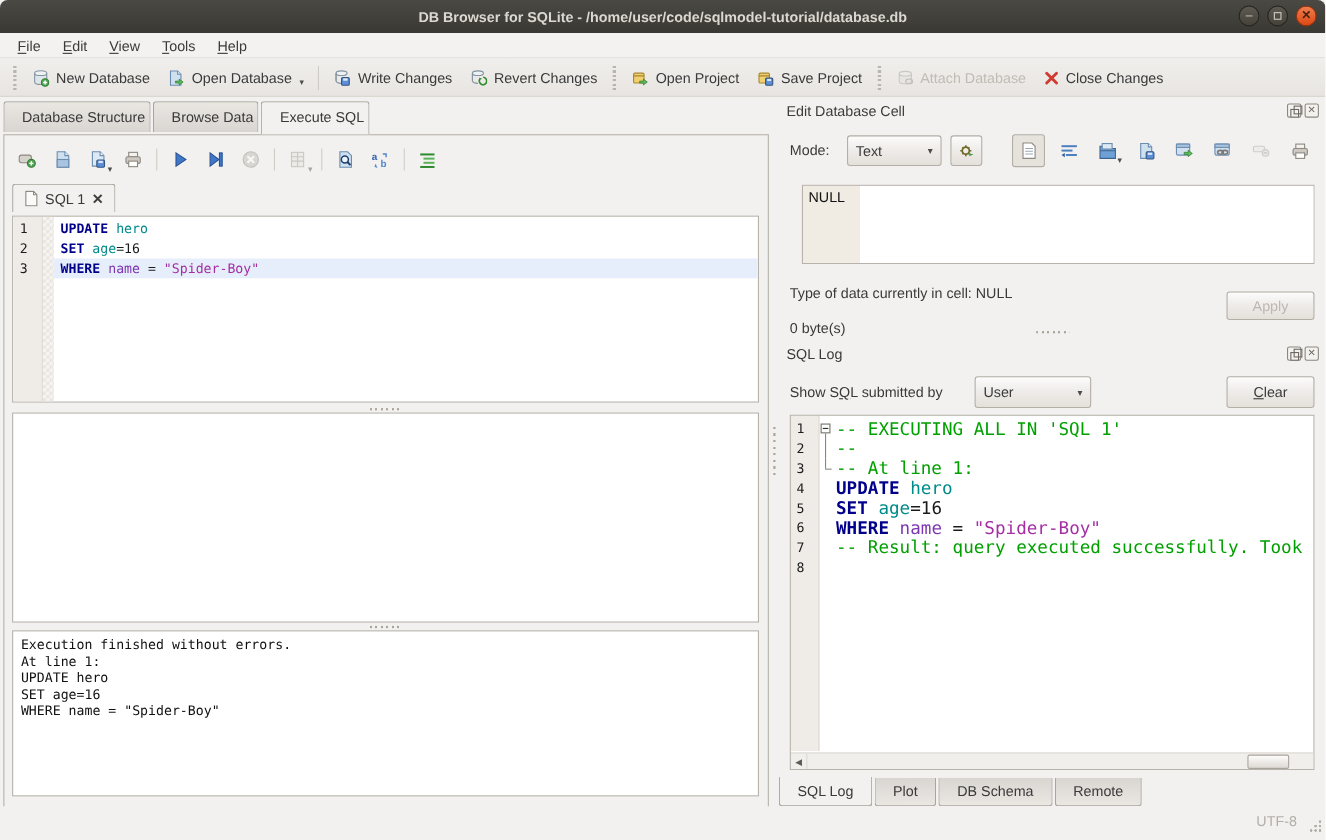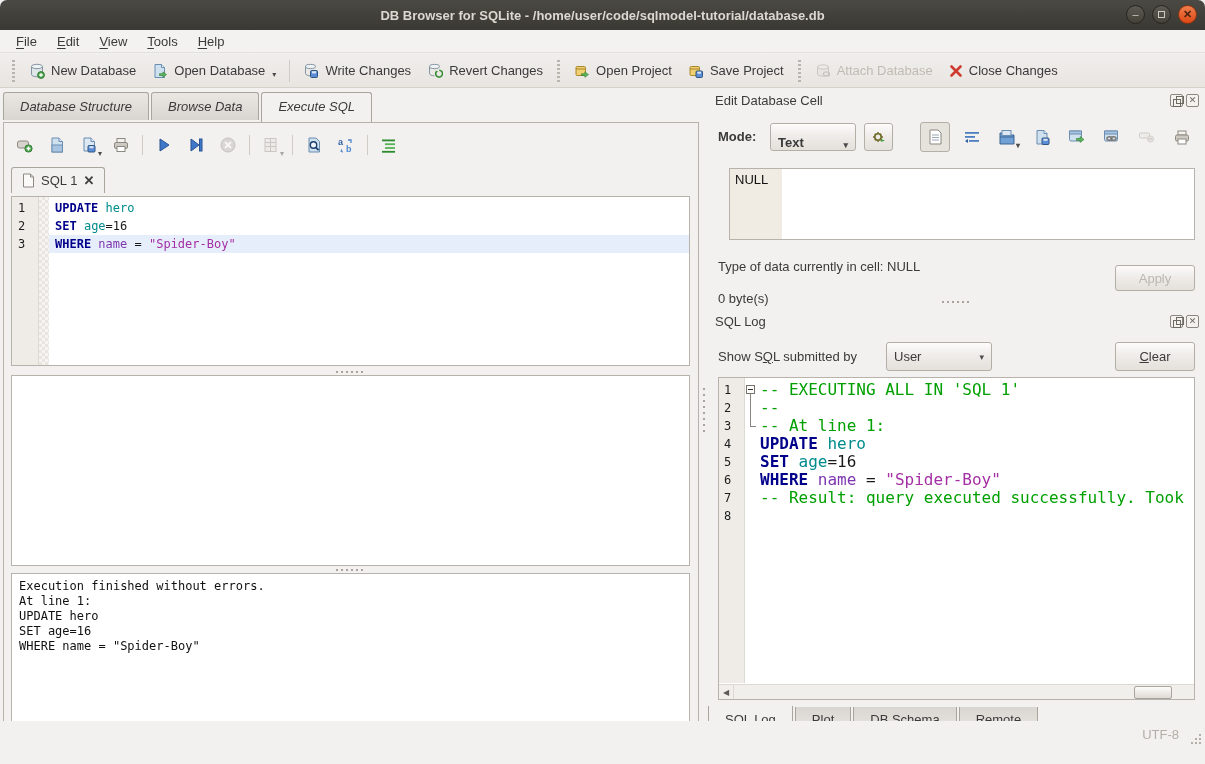--- a/index.html
+++ b/index.html
@@ -39,21 +39,21 @@
   
   .left{position:absolute;top:88px;left:0;width:701px;bottom:27px;}
   .right{position:absolute;top:88px;left:708px;right:0;bottom:27px;}
   .vsplit{position:absolute;top:88px;left:701px;width:7px;bottom:27px;}
   .vsplit .dots{position:absolute;left:2px;top:300px;width:2px;height:44px;
     background:repeating-linear-gradient(to bottom,#aaa49c 0 2px,transparent 2px 6px);}
 
   
   .tabbar{position:absolute;top:4px;left:3px;display:flex;z-index:2;}
   .tab{border:1px solid #a9a49c;border-bottom:none;border-radius:3px 3px 0 0;
-    background:linear-gradient(#eae7e3,#d9d5d0);padding:6px 16px 6px 16px;margin-right:2px;font-style:italic;}
+    background:linear-gradient(#eae7e3,#d9d5d0);padding:6px 4px 6px 16px;margin-right:2px;}
   .tab.active{background:#f2f1f0;padding-bottom:8px;margin-bottom:-2px;}
   .frame{position:absolute;top:34px;left:3px;right:2px;bottom:2px;border:1px solid #b7b2aa;background:#f2f1f0;}
 
   
   .sqlbar{position:absolute;top:6px;left:8px;height:32px;display:flex;align-items:center;gap:6px;}
   .ibtn{width:26px;height:26px;display:flex;align-items:center;justify-content:center;border-radius:3px;position:relative;}
   .ibtn.dis{opacity:.45;}
   .ibtn .mini-arrow{position:absolute;right:0px;bottom:0px;}
   .isep{width:1px;height:20px;background:#d0ccc5;margin:0 2px;}
 
@@ -98,23 +98,23 @@
   .dicon.float{position:relative;}
   .dicon.float::before{content:'';position:absolute;left:2px;top:4px;width:6px;height:6px;border:1px solid #6e6a63;background:#f4f2ef;}
   .dicon.float::after{content:'';position:absolute;left:5px;top:1px;width:6px;height:6px;border:1px solid #6e6a63;}
 
   .btn3d{background:linear-gradient(#fdfcfb,#efecea 45%,#e4e0da);border:1px solid #b3aea6;border-radius:3px;
     display:flex;align-items:center;justify-content:center;color:#3b3b3b;}
   .btn3d.disabled{color:#bcb7b0;margin-left:43px;}
   .combo{justify-content:space-between;padding:0 7px;}
   .combo .arr{font-size:9px;color:#4c4c4c;margin-left:8px;}
 
-  .mode-row{position:absolute;top:34px;left:0;right:0;height:30px;font-weight:bold;}
+  .mode-row{position:absolute;top:34px;left:0;right:0;height:30px;}
   .mode-label{position:absolute;left:10px;top:7px;}
-  .mode-combo{position:absolute;left:62px;top:1px;width:86px;height:28px;align-items:flex-end;}
+  .mode-combo{position:absolute;left:62px;top:1px;width:86px;height:28px;}
   .gear-btn{position:absolute;left:156px;top:1px;width:29px;height:28px;}
   .cell-icons{position:absolute;right:10px;top:0;height:30px;display:flex;align-items:center;gap:9px;}
   .togglebtn{width:30px;height:30px;border:1px solid #b3aea6;border-radius:3px;background:#e6e2dc;
     display:flex;align-items:center;justify-content:center;}
 
   .cell-editor{position:absolute;top:80px;left:21px;right:10px;height:72px;border:1px solid #b7b2aa;
     background:#fff;display:flex;}
   .cell-gutter{width:52px;background:#f0ebe3;padding:3px 0 0 5px;font-size:13px;color:#111;}
   .type-line1{position:absolute;left:10px;top:171px;}
   .type-line2{position:absolute;left:10px;top:203px;}
@@ -149,21 +149,21 @@
     border-right:1px solid #ddd9d3;}
   .sthumb{position:absolute;right:22px;top:1px;width:38px;height:13px;border:1px solid #a9a49c;border-radius:2px;
     background:linear-gradient(#fdfcfb,#dedad4);}
 
   .bottom-tabs{position:absolute;left:0;bottom:4px;display:flex;}
   .btab{border:1px solid #a9a49c;border-top:none;border-radius:0 0 3px 3px;
     background:linear-gradient(#d9d5d0,#eae7e3);padding:5px 16px;margin-right:2px;}
   .btab.active{background:#f2f1f0;margin-top:-1px;padding-top:6px;}
 
   
-  .statusbar{position:absolute;left:0;right:0;bottom:16px;height:27px;background:#f2f1f0;}
+  .statusbar{position:absolute;left:0;right:0;bottom:4px;height:27px;background:#f2f1f0;}
   .encoding{position:absolute;right:26px;top:6px;color:#b3aea6;font-size:13px;}
   .grip{position:absolute;right:3px;bottom:3px;width:12px;height:12px;
     background:
       radial-gradient(circle at 10px 2px,#b3aea6 1px,transparent 1.4px),
       radial-gradient(circle at 6px 6px,#b3aea6 1px,transparent 1.4px),
       radial-gradient(circle at 10px 6px,#b3aea6 1px,transparent 1.4px),
       radial-gradient(circle at 2px 10px,#b3aea6 1px,transparent 1.4px),
       radial-gradient(circle at 6px 10px,#b3aea6 1px,transparent 1.4px),
       radial-gradient(circle at 10px 10px,#b3aea6 1px,transparent 1.4px);}
   svg{display:block;}

